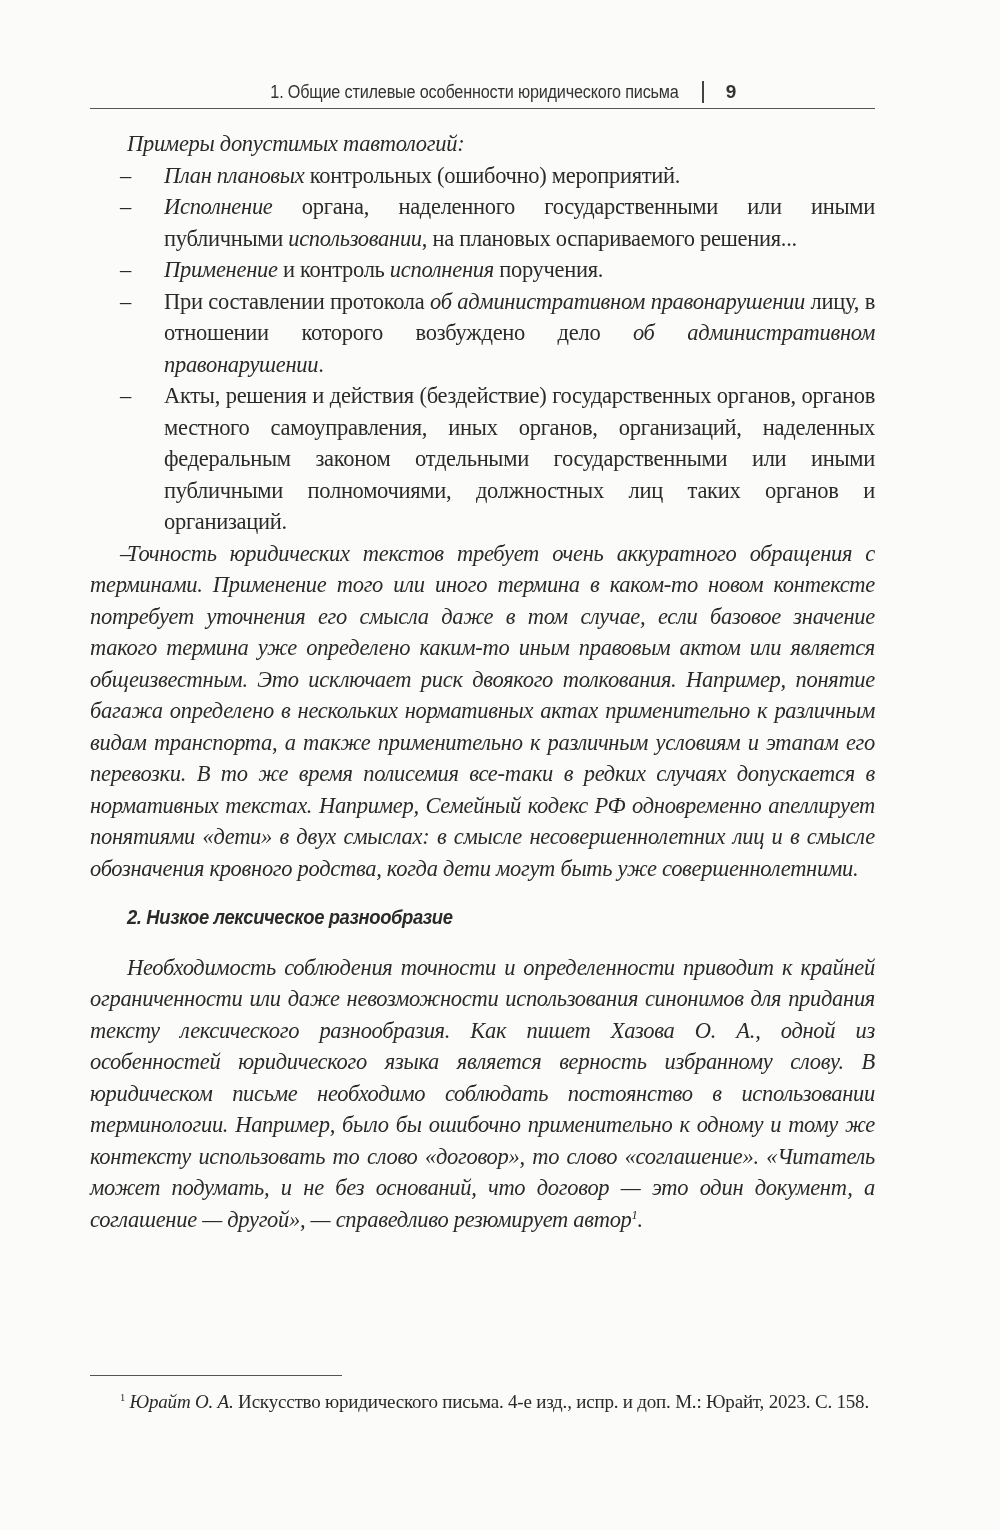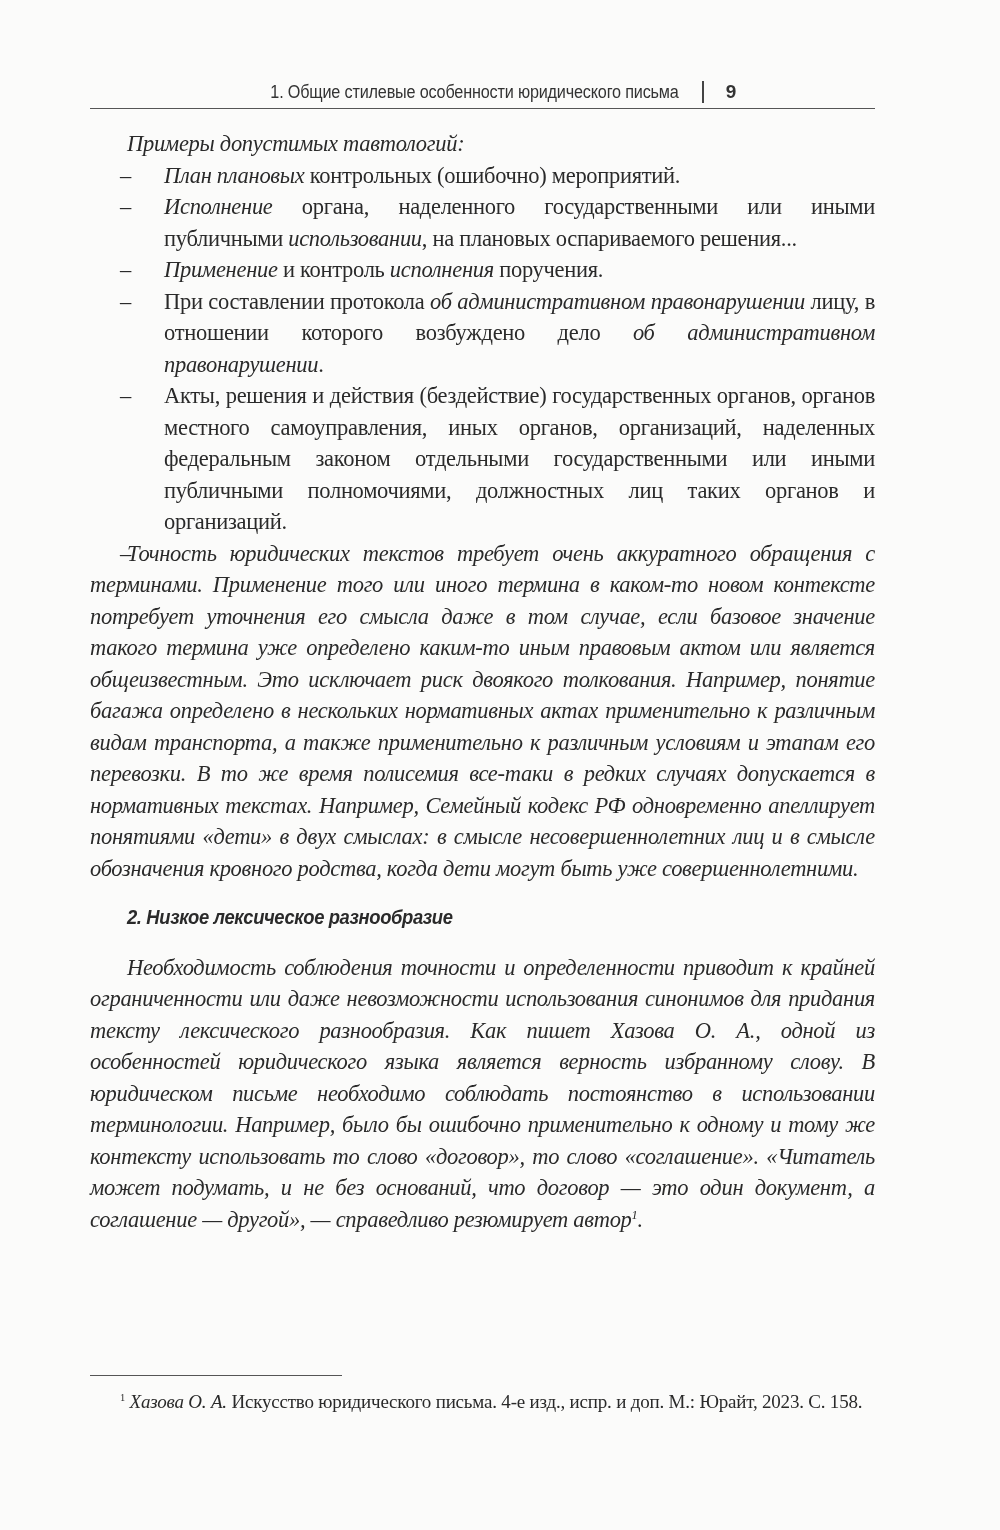--- a/index.html
+++ b/index.html
@@ -77,14 +77,14 @@
   <p class="para">Точность юридических текстов требует очень аккуратного обращения с терминами. Применение того или иного термина в каком-то новом контексте потребует уточнения его смысла даже в том случае, если базовое значение такого термина уже определено каким-то иным правовым актом или является общеизвестным. Это исключает риск двоякого толкования. Например, понятие багажа определено в нескольких нормативных актах применительно к различным видам транспорта, а также применительно к различным условиям и этапам его перевозки. В то же время полисемия все-таки в редких случаях допускается в нормативных текстах. Например, Семейный кодекс РФ одновременно апеллирует понятиями «дети» в двух смыслах: в смысле несовершеннолетних лиц и в смысле обозначения кровного родства, когда дети могут быть уже совершеннолетними.</p>
 
   <h2 class="section-title">2. Низкое лексическое разнообразие</h2>
 
   <p class="para"><span>Необходимость соблюдения точности и определенности приводит к крайней ограниченности или даже невозможности использования синонимов для придания тексту лексического разнообразия. Как пишет Хазова О. А., одной из особенностей юридического языка является верность избранному слову. В юридическом письме необходимо соблюдать постоянство в использовании терминологии. Например, было бы ошибочно применительно к одному и тому же контексту использовать то слово «договор», то слово «соглашение». «Читатель может подумать, и не без оснований, что договор — это один документ, а соглашение — другой», — справедливо резюмирует автор</span><sup>1</sup>.</p>
 </main>
 
 <div class="footnote-rule"></div>
 <div class="footnote">
   <sup>1</sup>
-  <i>Хазова О. А.</i><span> Искусство юридического письма. 4-е изд., испр. и доп. М.: Юрайт, 2023. С. 158.</span>
+  <i>Юрайт О. А.</i><span> Искусство юридического письма. 4-е изд., испр. и доп. М.: Юрайт, 2023. С. 158.</span>
 </div>
 
 </body></html>

